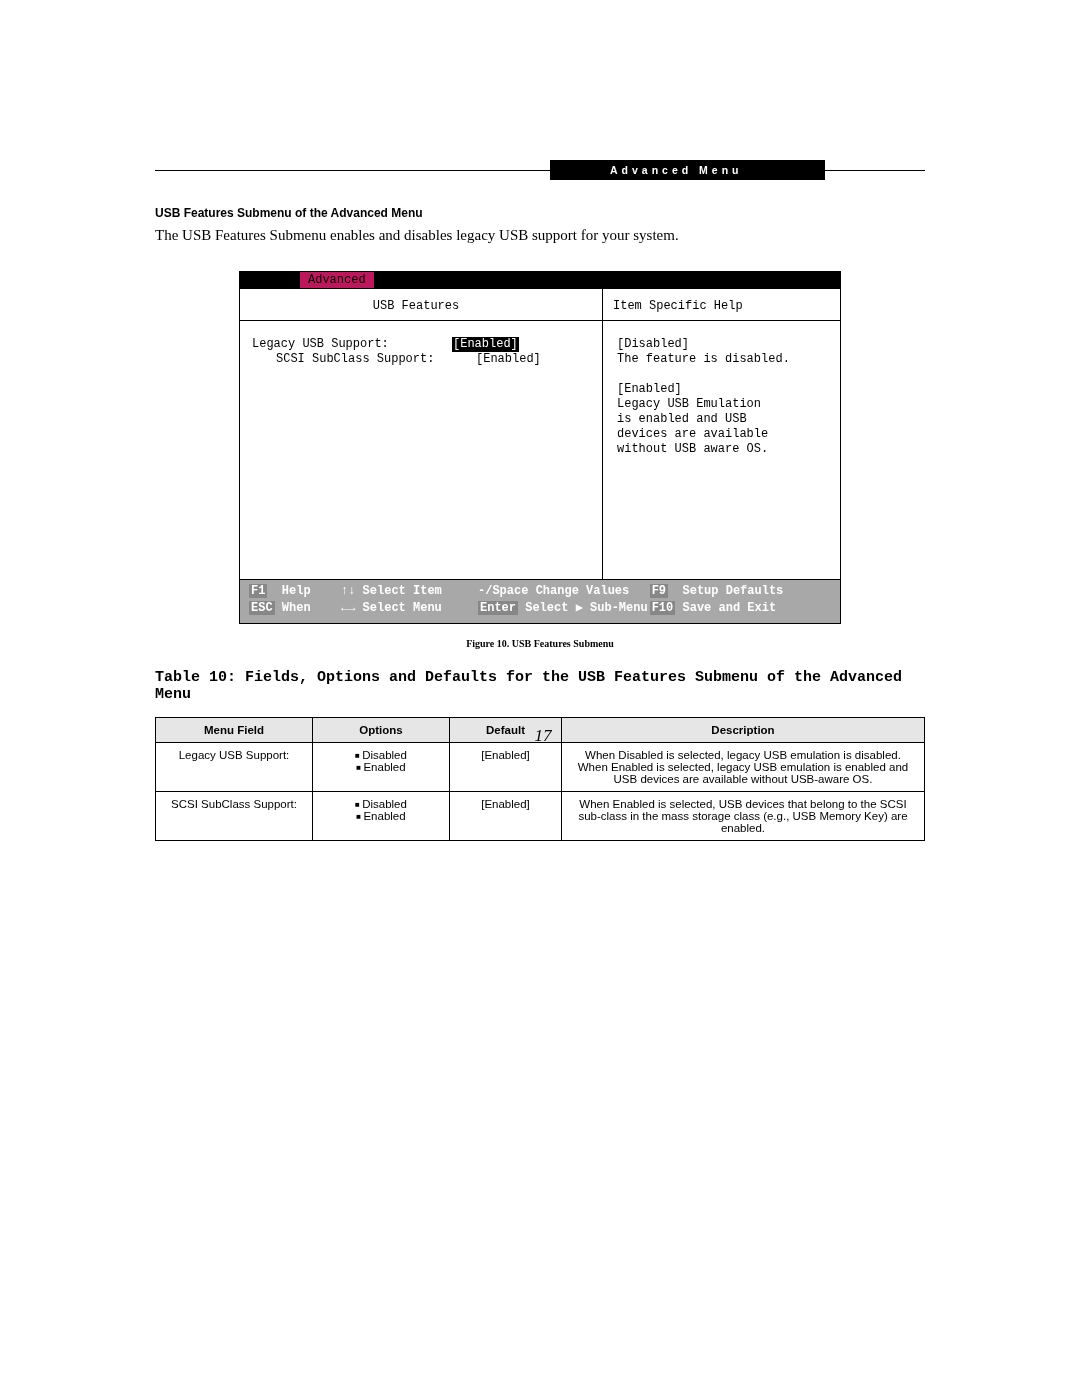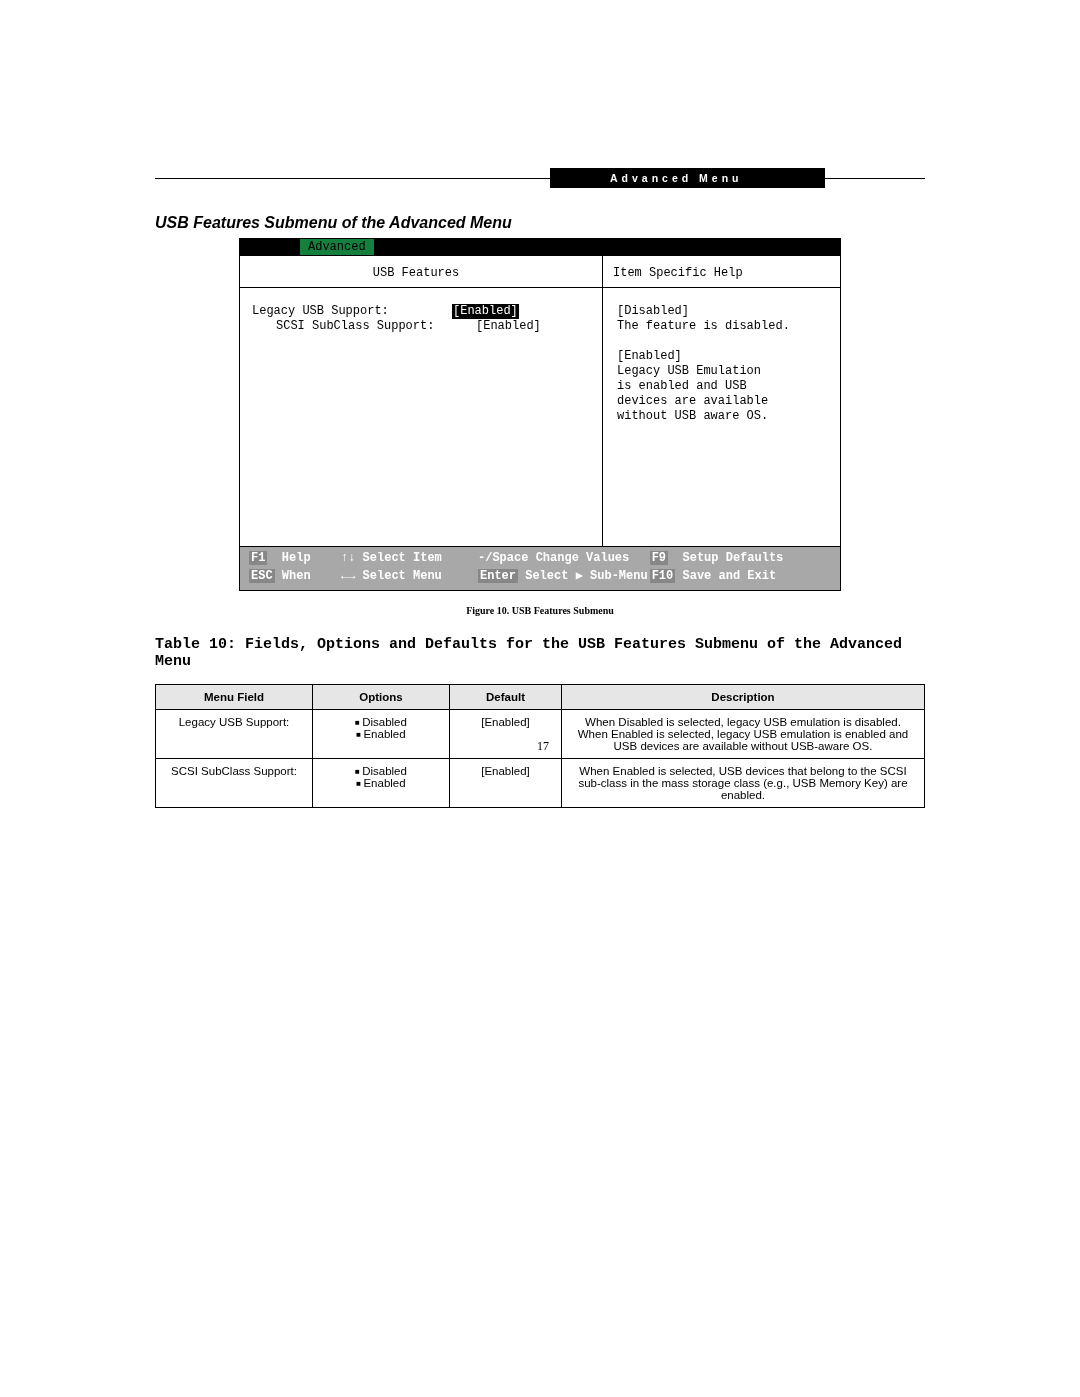--- a/index.html
+++ b/index.html
@@ -8,21 +8,20 @@
     background: #fff;
     font-family: Georgia, 'Times New Roman', serif;
     color: #000;
   }
   .page {
     width: 1080px;
     height: 1046px;
     position: relative;
     box-sizing: border-box;
     padding: 170px 155px 0 155px;
-    margin-top: 8px;
   }
   .top-rule {
     border-top: 1px solid #000;
     width: 100%;
     margin-bottom: 0;
   }
   .header-bar {
     position: absolute;
     top: 170px;
     right: 255px;
@@ -35,24 +34,23 @@
     letter-spacing: 4px;
     font-weight: bold;
     line-height: 20px;
     padding-left: 60px;
     box-sizing: border-box;
     transform: translateY(-10px);
   }
   .section-title {
     font-family: Arial, Helvetica, sans-serif;
     font-weight: bold;
-    font-size: 16px;
+    font-size: 12px;
     margin-top: 35px;
     margin-bottom: 6px;
-    font-style: italic;
   }
   .intro {
     font-size: 15px;
     line-height: 1.3;
     margin-bottom: 25px;
   }
   
   .bios-box {
     width: 600px;
     margin: 0 auto;
@@ -70,21 +68,21 @@
     font-weight: normal;
   }
   .bios-menu {
     background: #000;
     color: #fff;
     display: flex;
     border-bottom: 1px solid #000;
   }
   .bios-menu-pad { width: 60px; }
   .bios-menu-tab {
-    background: #15803d;
+    background: #be185d;
     color: #000;
     padding: 1px 8px;
   }
   .bios-cols {
     display: flex;
     height: 290px;
   }
   .bios-left {
     flex: 0 0 362px;
     border-right: 1px solid #000;
@@ -155,32 +153,34 @@
   table.options .col1 { width: 140px; }
   table.options .col2 { width: 120px; }
   table.options .col3 { width: 95px; }
   .bullet-list { list-style: none; padding: 0; margin: 0; }
   .bullet-list li::before { content: "■ "; font-size: 8px; vertical-align: 1px; }
   .page-number {
     position: absolute;
     bottom: 300px;
     left: 6px; right: 0;
     text-align: center;
+    font-style: italic;
     font-family: Georgia, serif;
-    font-size: 12px;
+    font-size: 17px;
   }
 </style>
 </head>
 <body>
 
 <div class="page">
   <div class="top-rule"></div>
   <div class="header-bar">Advanced Menu</div>
 
   <div class="section-title">USB Features Submenu of the Advanced Menu</div>
+  <div class="intro">The USB Features Submenu enables and disables legacy USB support for your system.</div>
 
   <div class="bios-box">
     <div class="bios-menu">
       <div class="bios-menu-pad"></div>
       <div class="bios-menu-tab">Advanced</div>
     </div>
     <div class="bios-cols">
       <div class="bios-left">
         <div class="bios-panel-title left">USB Features</div>
         <div class="bios-body-left">

